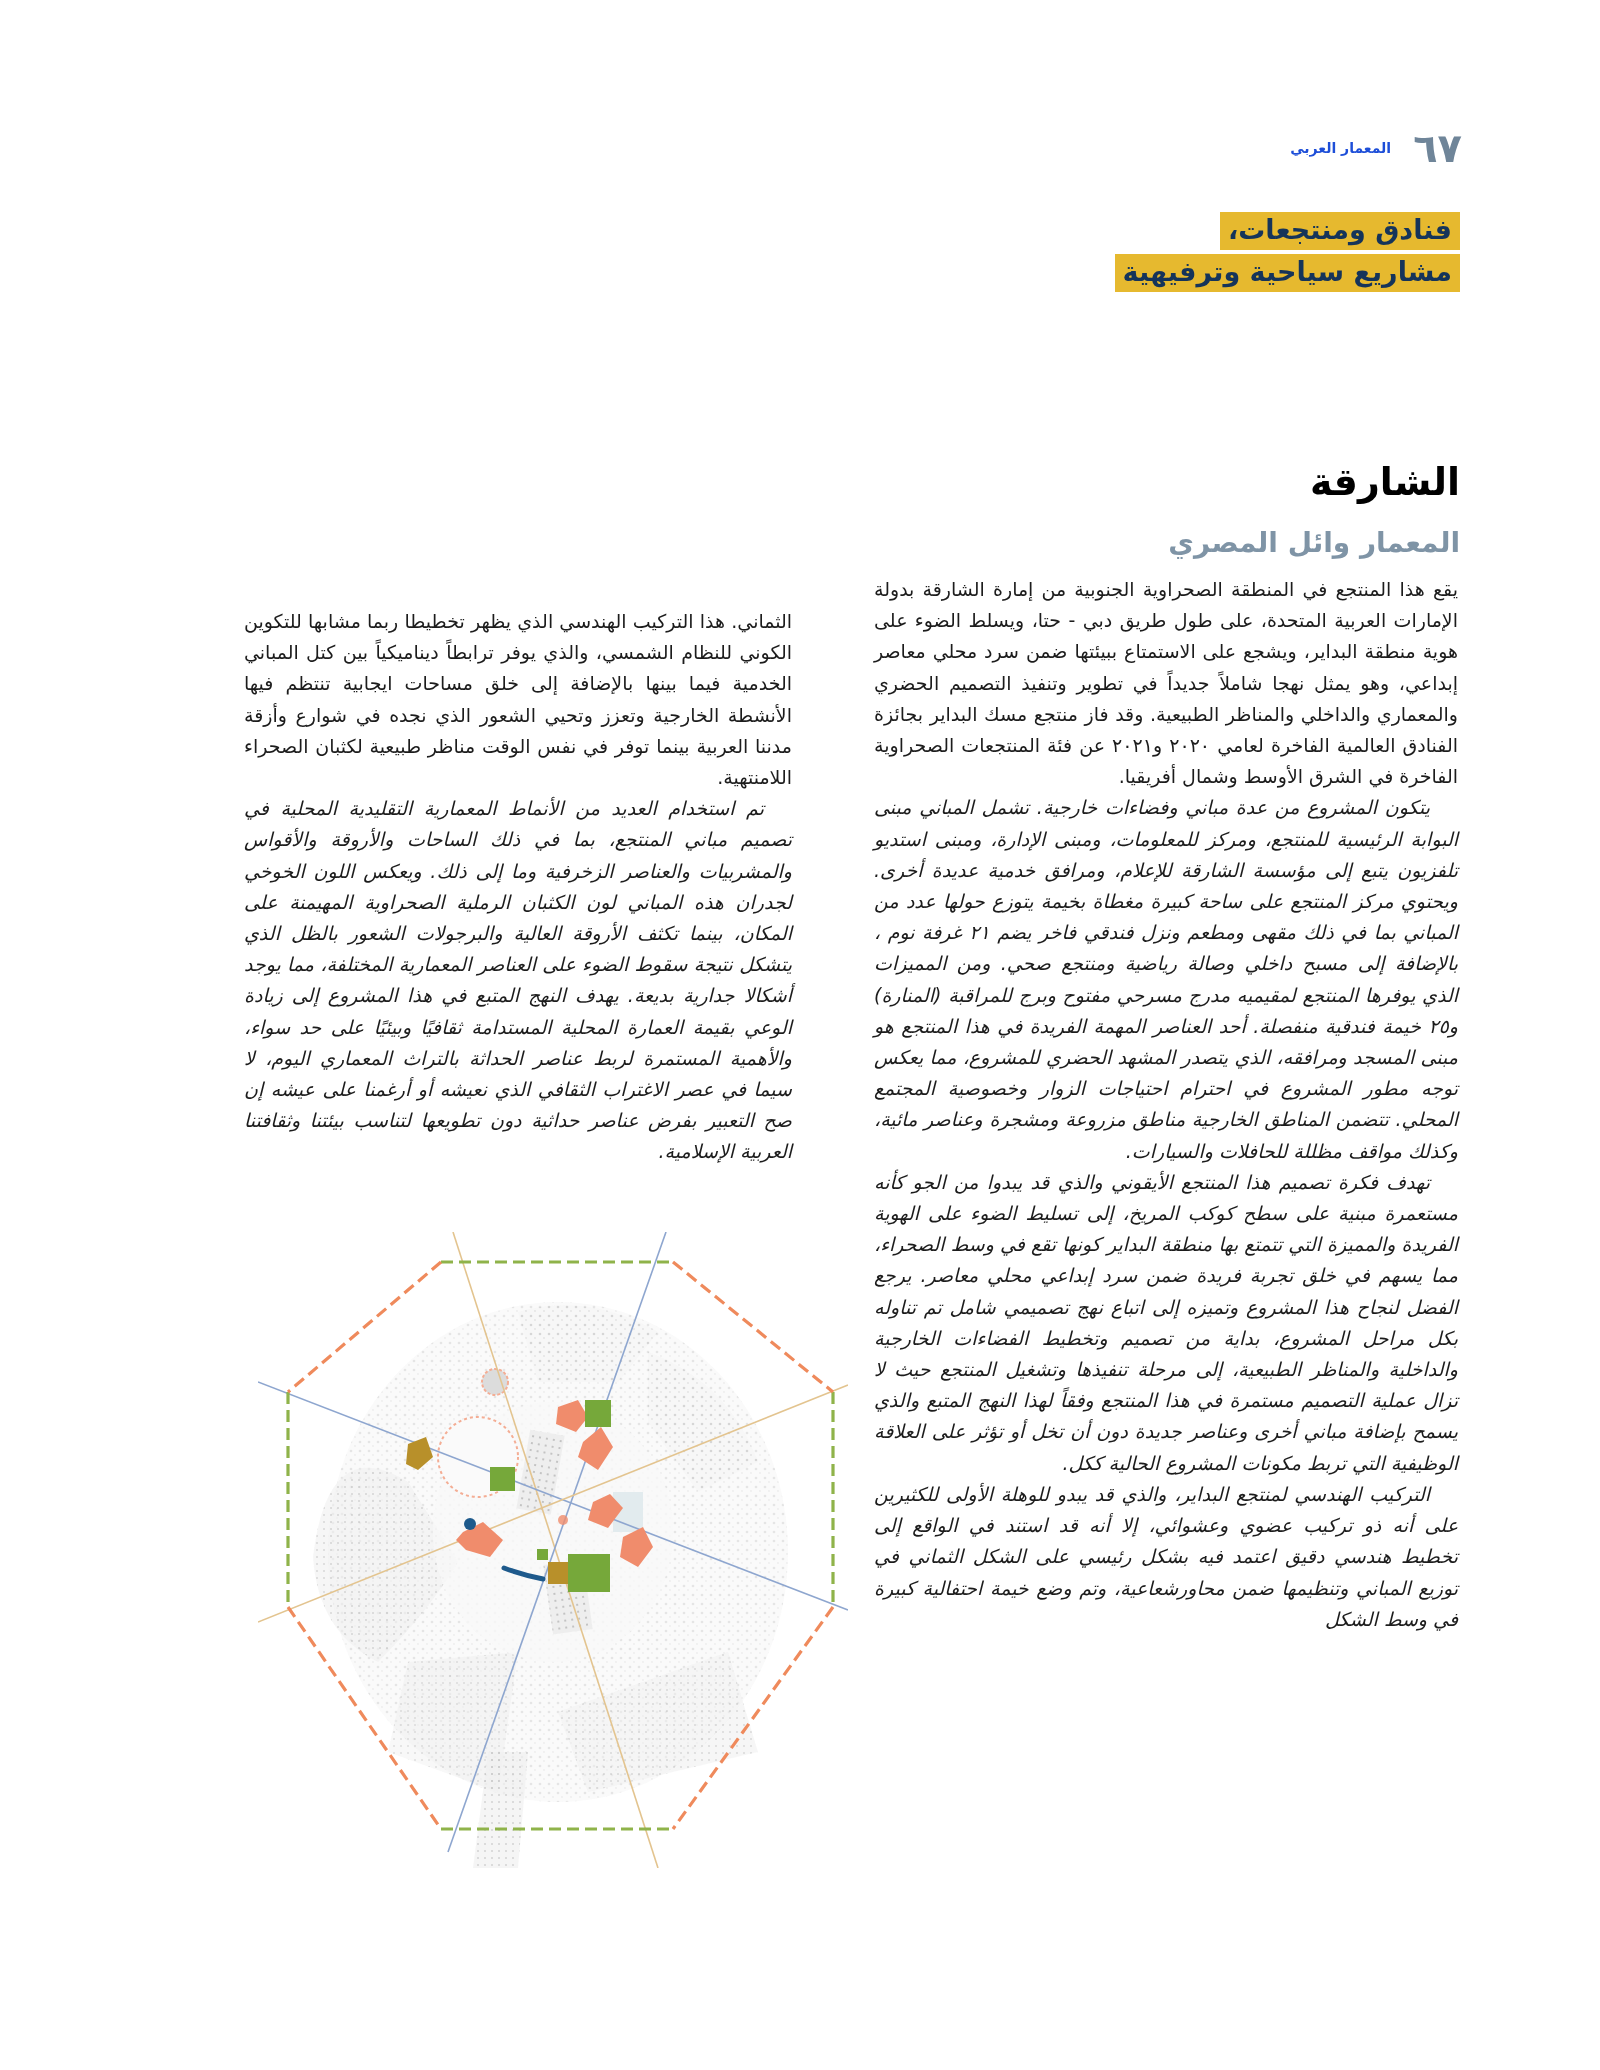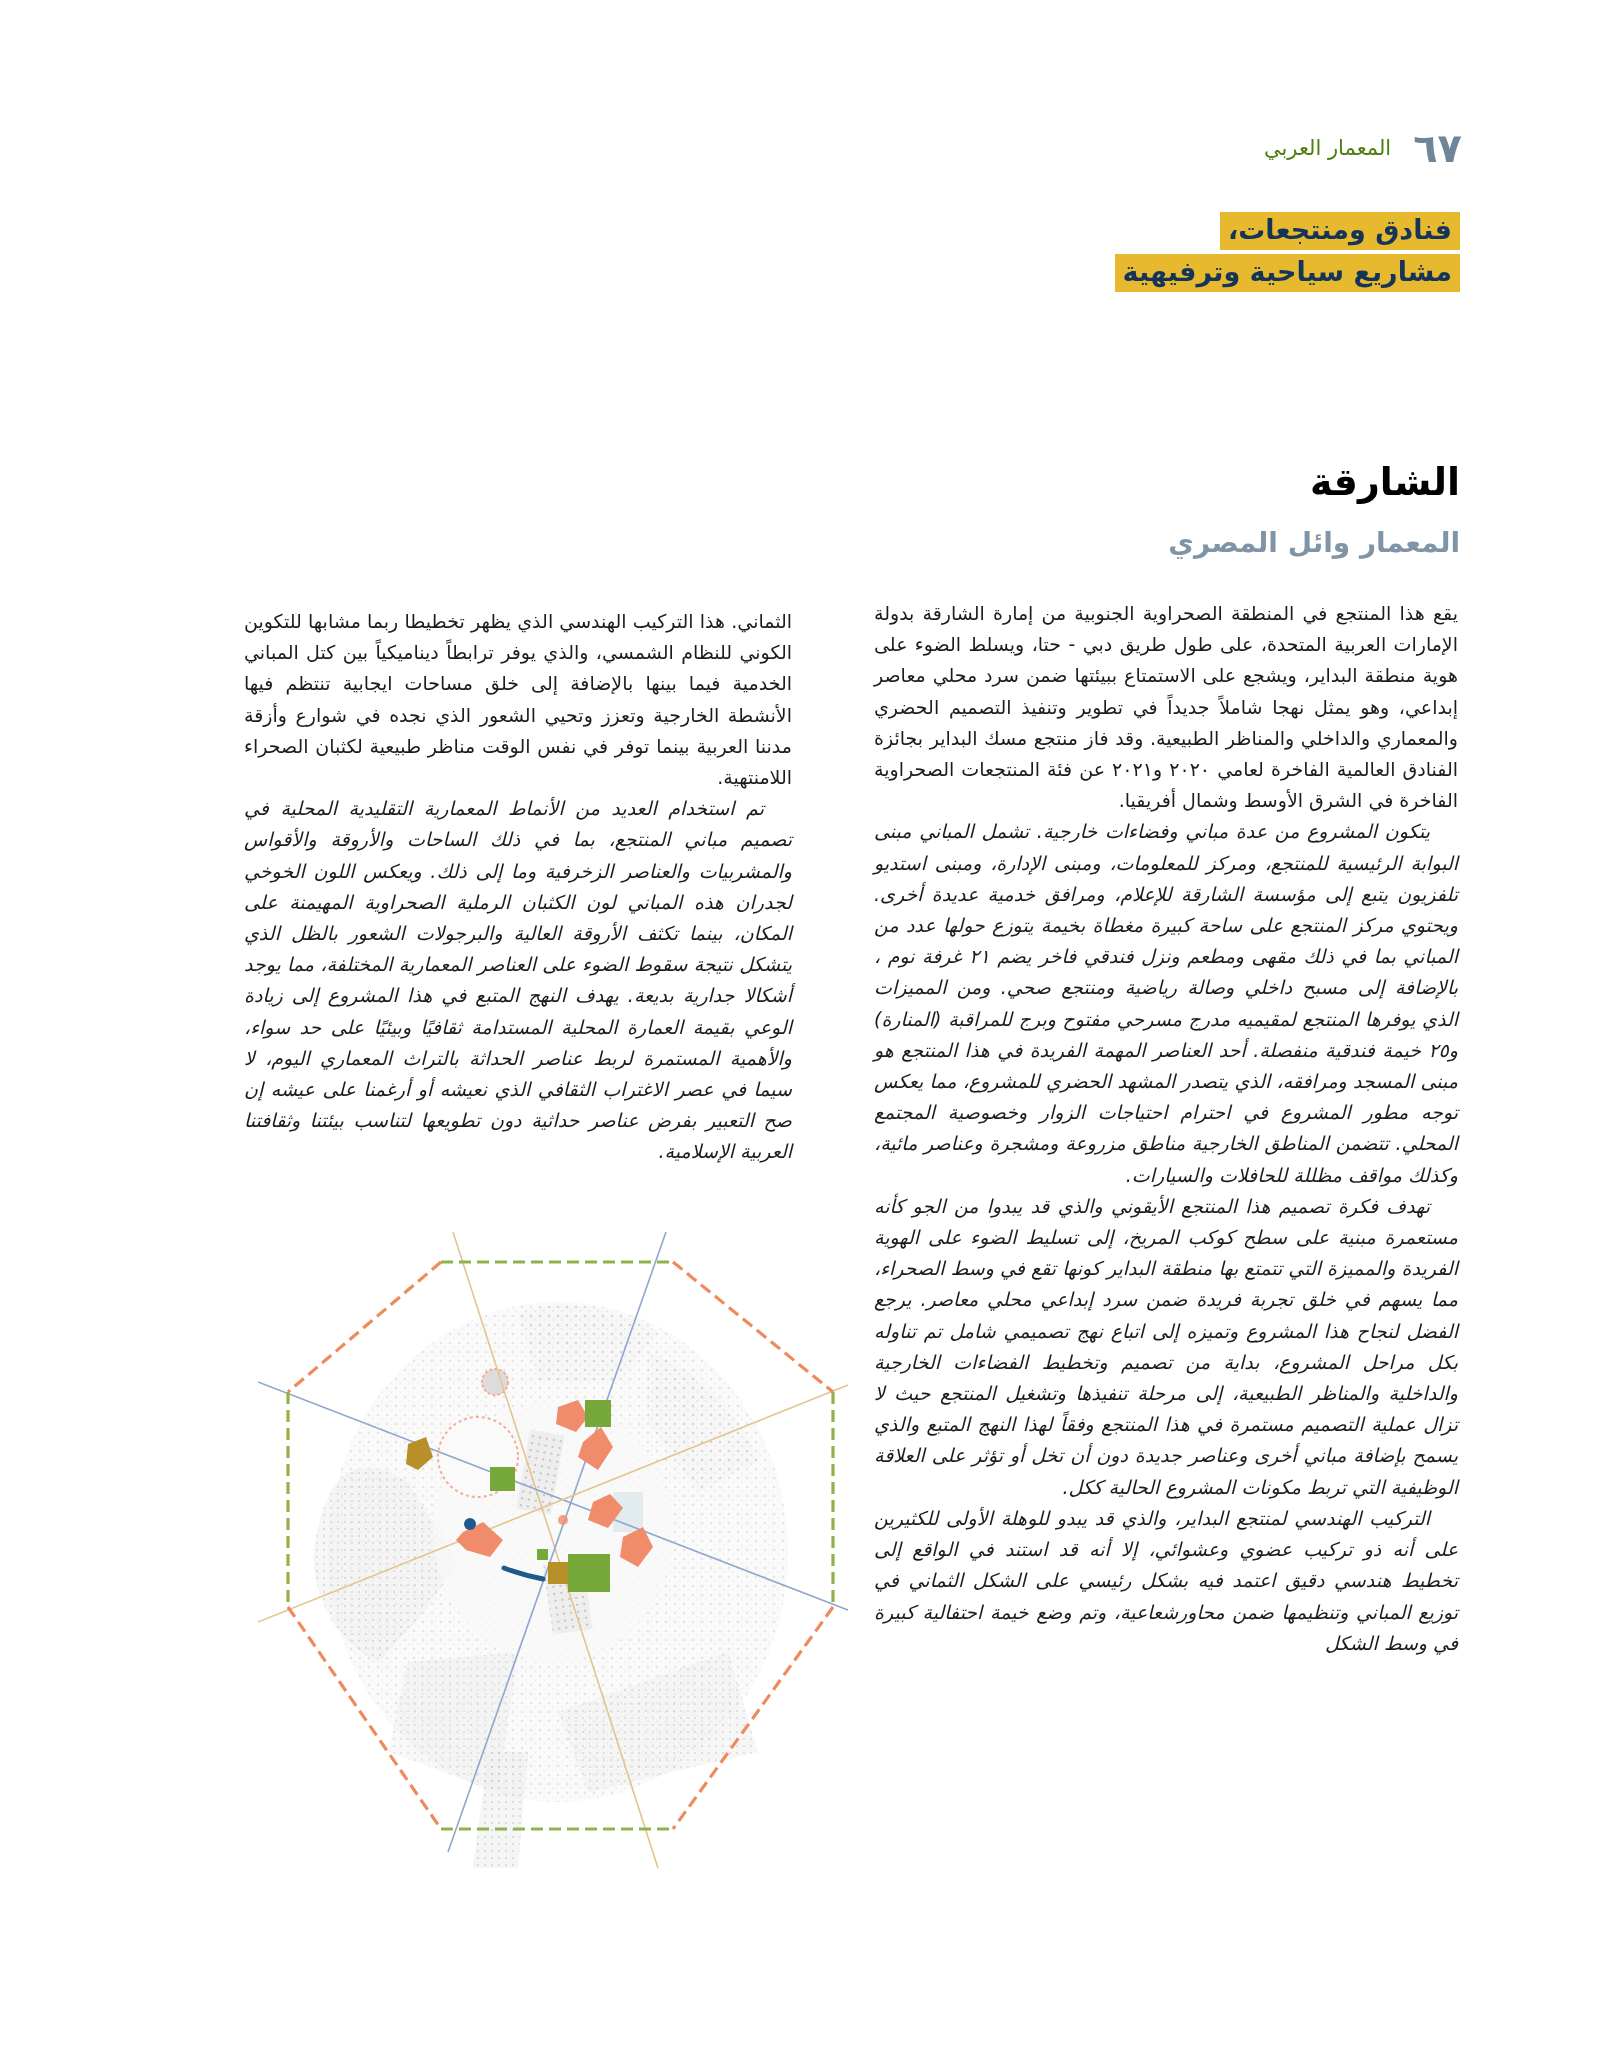--- a/index.html
+++ b/index.html
@@ -30,23 +30,23 @@
     .page-number {
       font-family: "DejaVu Sans", sans-serif;
       font-weight: bold;
       font-size: 40px;
       color: #6f8599;
       line-height: 1;
       letter-spacing: -2px;
     }
     .magazine-name {
       font-family: "DejaVu Sans", sans-serif;
-      font-weight: normal;
-      font-size: 21px;
-      color: #4d7c0f;
+      font-weight: bold;
+      font-size: 14px;
+      color: #1d4ed8;
       line-height: 1;
     }
 
     
     .category {
       position: absolute;
       top: 212px;
       right: 140px;
       display: flex;
       flex-direction: column;
@@ -100,21 +100,21 @@
       font-family: "DejaVu Sans", sans-serif;
       font-size: 19px;
       line-height: 31.2px;
       color: #1c1c1c;
       text-align: justify;
       text-align-last: right;
     }
     .col p { margin: 0; }
     .col p.indent { text-indent: 28px; font-style: italic; }
     .col-right {
-      top: 598px;
+      top: 574px;
       right: 142px;
       width: 584px;
     }
     .col-left {
       top: 606px;
       right: 808px;
       width: 548px;
     }
 
     

